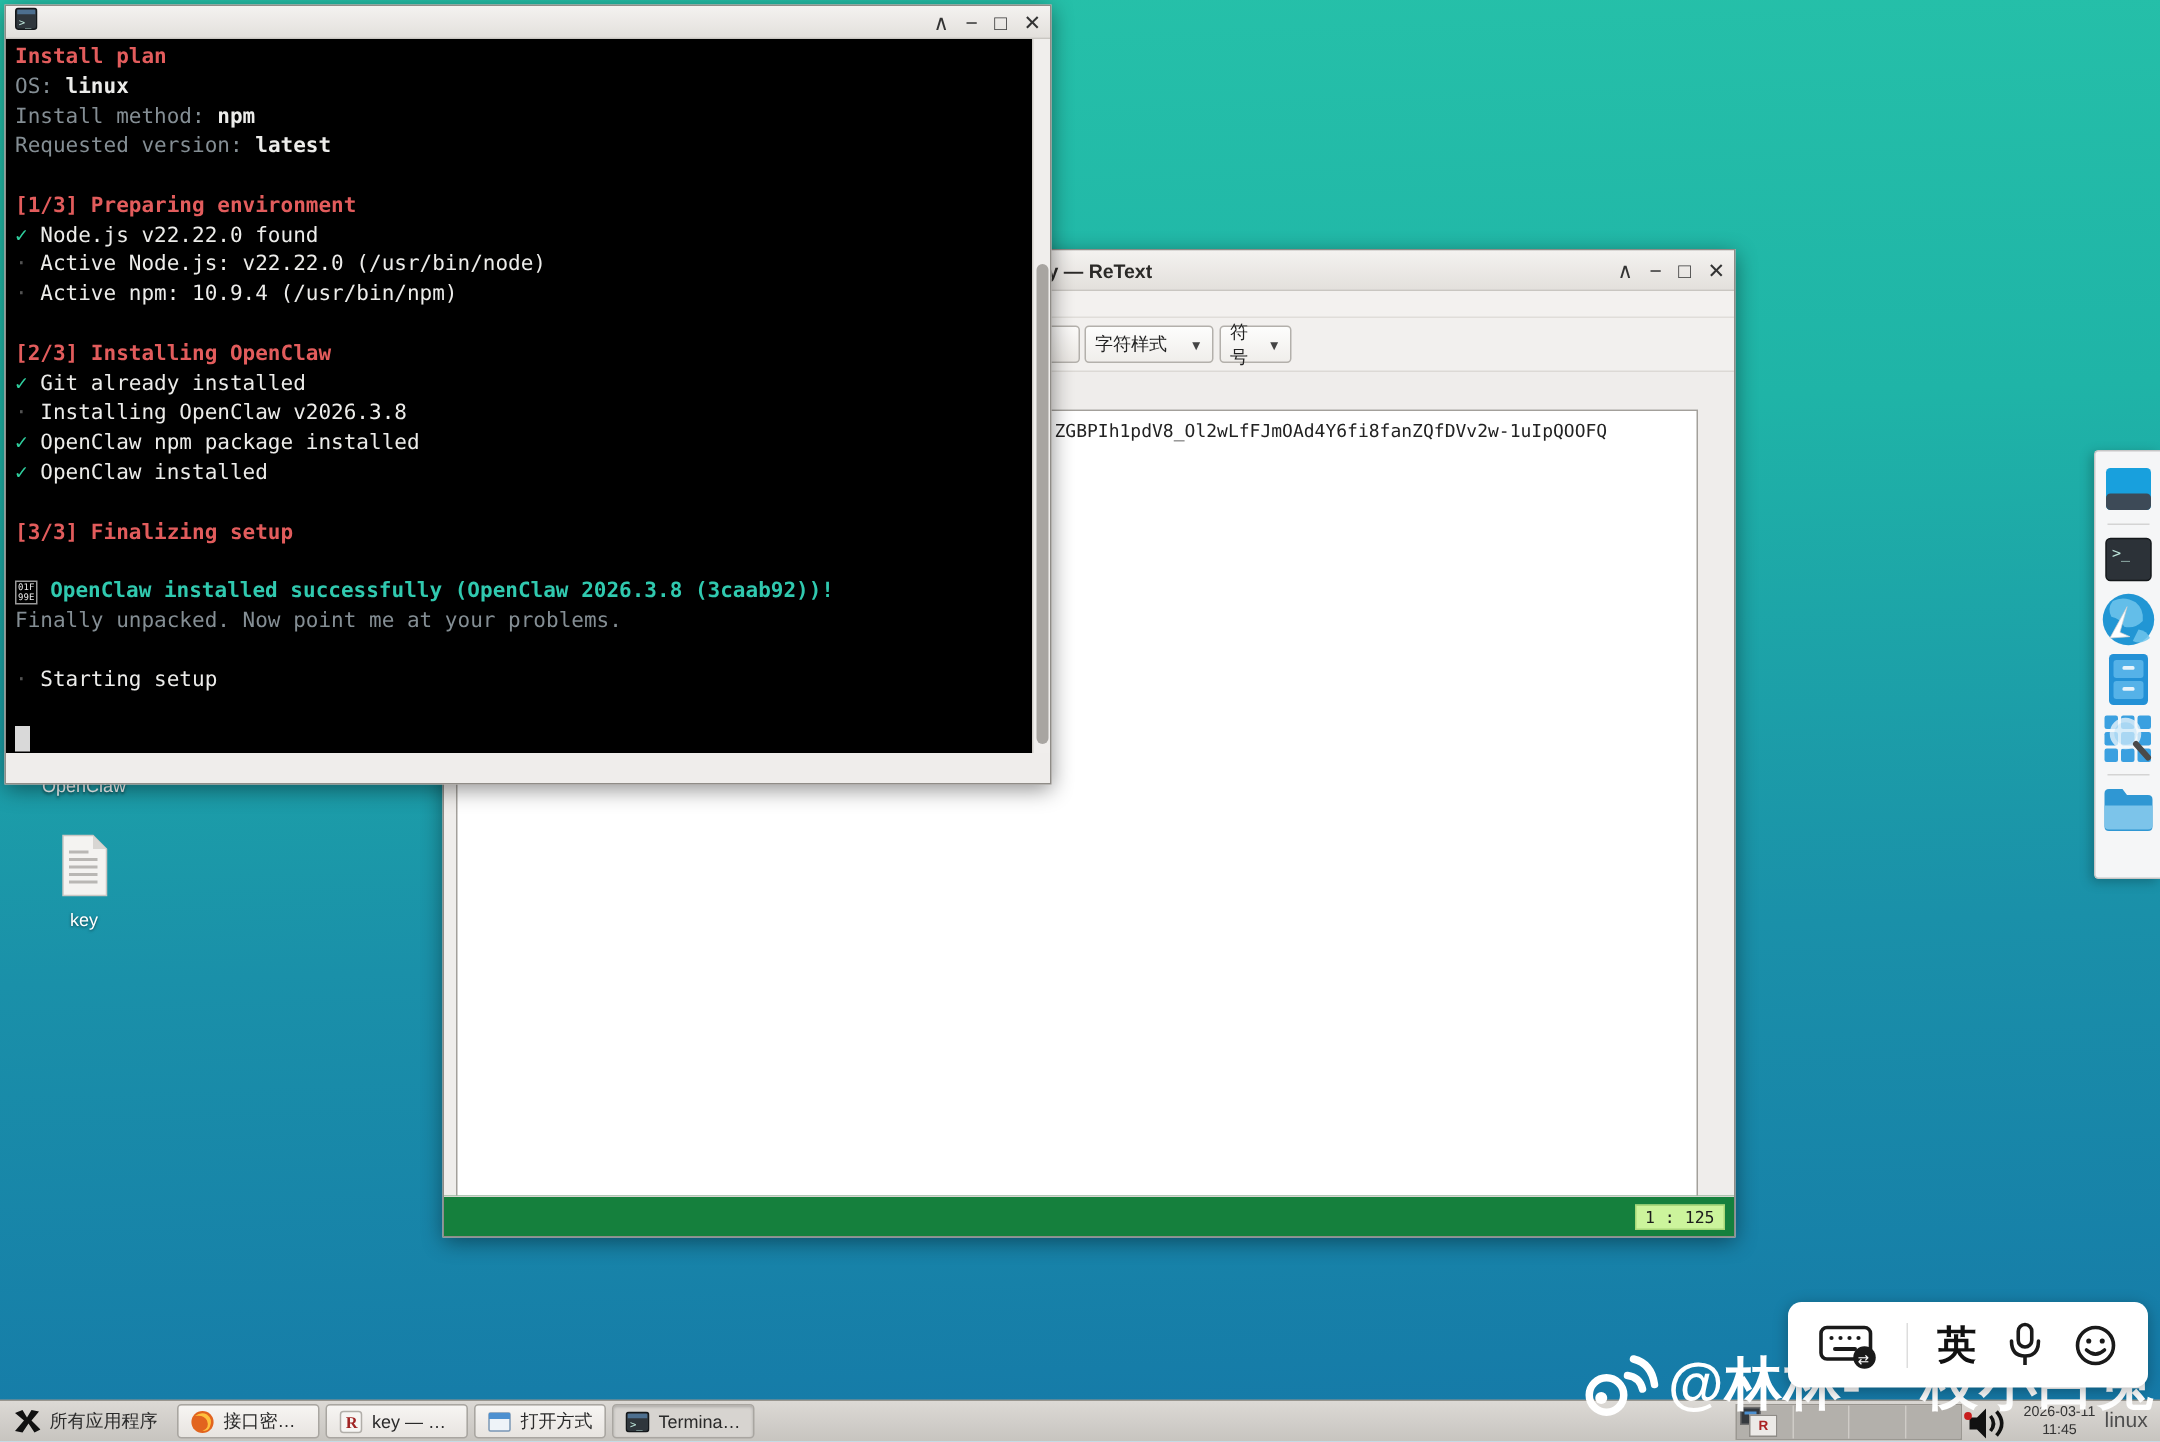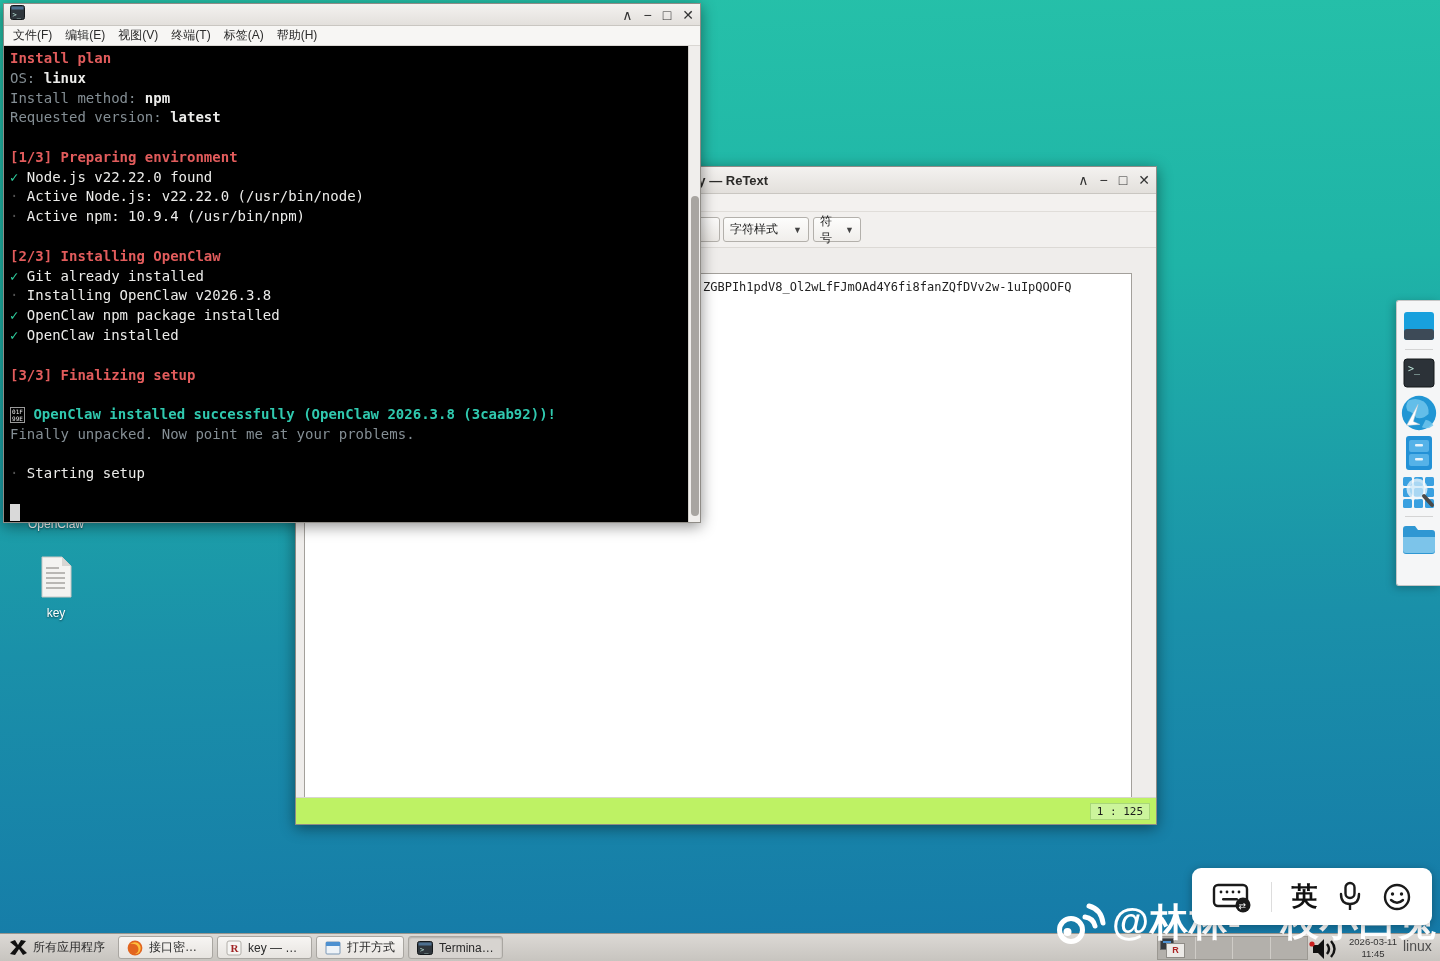--- a/index.html
+++ b/index.html
@@ -55,21 +55,21 @@
     border:1px solid #b3b0ab; border-radius:3px; }
   .combo { position:absolute; top:5px; height:25px; background:linear-gradient(#fdfdfc,#f0eeeb);
     border:1px solid #b3b0ab; border-radius:3px; display:flex; align-items:center;
     font-size:12px; color:#222; padding:0 6px; justify-content:space-between; }
   .combo .arrow { font-size:9px; color:#444; margin-left:8px; }
   .rt-tabstrip { height:25px; background:#efedeb; }
   .rt-doc { position:absolute; left:8px; right:24px; top:106px; height:526px; background:#fff;
     border:1px solid #a3a09b; overflow:hidden; }
   .rt-doc-text { position:absolute; left:398px; top:6px; font-family:"DejaVu Sans Mono", monospace;
     font-size:12px; color:#222; white-space:pre; }
-  .rt-status { position:absolute; left:0; right:0; bottom:0; height:27px; background:#bef264; border-top:1px solid #d8d5d0;margin-top:12px; }
+  .rt-status { position:absolute; left:0; right:0; bottom:0; height:27px; background:#15803d; border-top:1px solid #d8d5d0;margin-top:12px; }
   .rt-pos { position:absolute; right:6px; top:5px; height:17px; padding:1px 6px; background:#ccf49c;
     border:1px solid #a8d779; font-size:11px; color:#1c1c1c; font-family:"DejaVu Sans Mono", monospace; }
 
   
   .dock { position:absolute; right:0; top:300px; width:44px; height:286px; z-index:30;
     background:#f5f6f7; border:1px solid #c6c6c6; border-right:none; border-radius:3px 0 0 3px;
     box-shadow:-2px 2px 8px rgba(0,0,0,.25); display:flex; flex-direction:column; align-items:center; padding:5px 0; }
   .dock-item { width:40px; height:40px; display:flex; align-items:center; justify-content:center; cursor:pointer; }
   .dock-sep { width:28px; height:1px; background:#d4d4d4; margin:3px 0; }
 
@@ -170,28 +170,20 @@
             <text x="2.5" y="12" font-size="7" fill="#bfe8dc" font-family="DejaVu Sans Mono, monospace">&gt;_</text>
           </svg>
       </span>
       <div class="winctl">
         <span>∧</span>
         <span>−</span>
         <span>□</span>
         <span>✕</span>
       </div>
     </div>
-    <div class="term-menubar">
-        <span>文件(F)</span>
-        <span>编辑(E)</span>
-        <span>视图(V)</span>
-        <span>终端(T)</span>
-        <span>标签(A)</span>
-        <span>帮助(H)</span>
-      </div>
     <div class="term-content">
       <div class="term-lines"><div><span class="c-red tb">Install plan</span></div><div><span class="c-gray">OS: </span><span class="c-white tb">linux</span></div><div><span class="c-gray">Install method: </span><span class="c-white tb">npm</span></div><div><span class="c-gray">Requested version: </span><span class="c-white tb">latest</span></div><div>&nbsp;</div><div><span class="c-red tb">[1/3] Preparing environment</span></div><div><span class="c-green">✓ </span><span class="c-white">Node.js v22.22.0 found</span></div><div><span class="c-dim">· </span><span class="c-white">Active Node.js: v22.22.0 (/usr/bin/node)</span></div><div><span class="c-dim">· </span><span class="c-white">Active npm: 10.9.4 (/usr/bin/npm)</span></div><div>&nbsp;</div><div><span class="c-red tb">[2/3] Installing OpenClaw</span></div><div><span class="c-green">✓ </span><span class="c-white">Git already installed</span></div><div><span class="c-dim">· </span><span class="c-white">Installing OpenClaw v2026.3.8</span></div><div><span class="c-green">✓ </span><span class="c-white">OpenClaw npm package installed</span></div><div><span class="c-green">✓ </span><span class="c-white">OpenClaw installed</span></div><div>&nbsp;</div><div><span class="c-red tb">[3/3] Finalizing setup</span></div><div>&nbsp;</div><div><span class="c-emojibox">01F99E</span><span class="c-teal tb"> OpenClaw installed successfully (OpenClaw 2026.3.8 (3caab92))!</span></div><div><span class="c-gray">Finally unpacked. Now point me at your problems.</span></div><div>&nbsp;</div><div><span class="c-dim">· </span><span class="c-white">Starting setup</span></div><div>&nbsp;</div><div><span class="c-cursor"></span></div></div>
       <div class="term-scroll">
         <div class="term-thumb"></div>
       </div>
     </div>
   </div>
 
   <div class="dock">
       <div class="dock-item">

